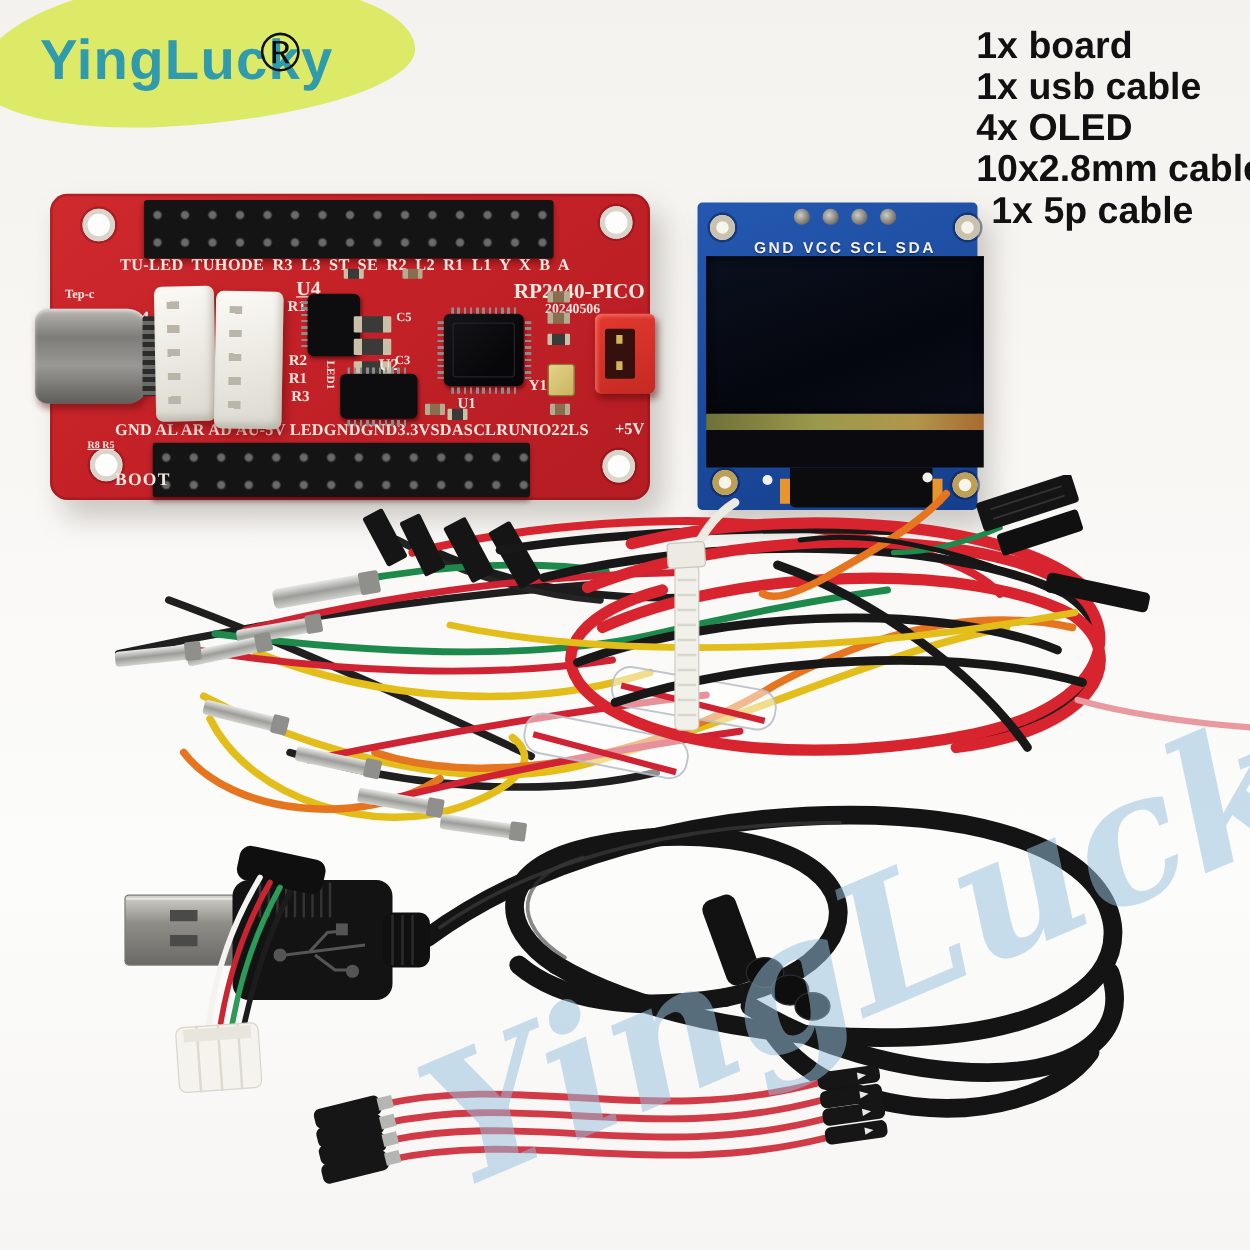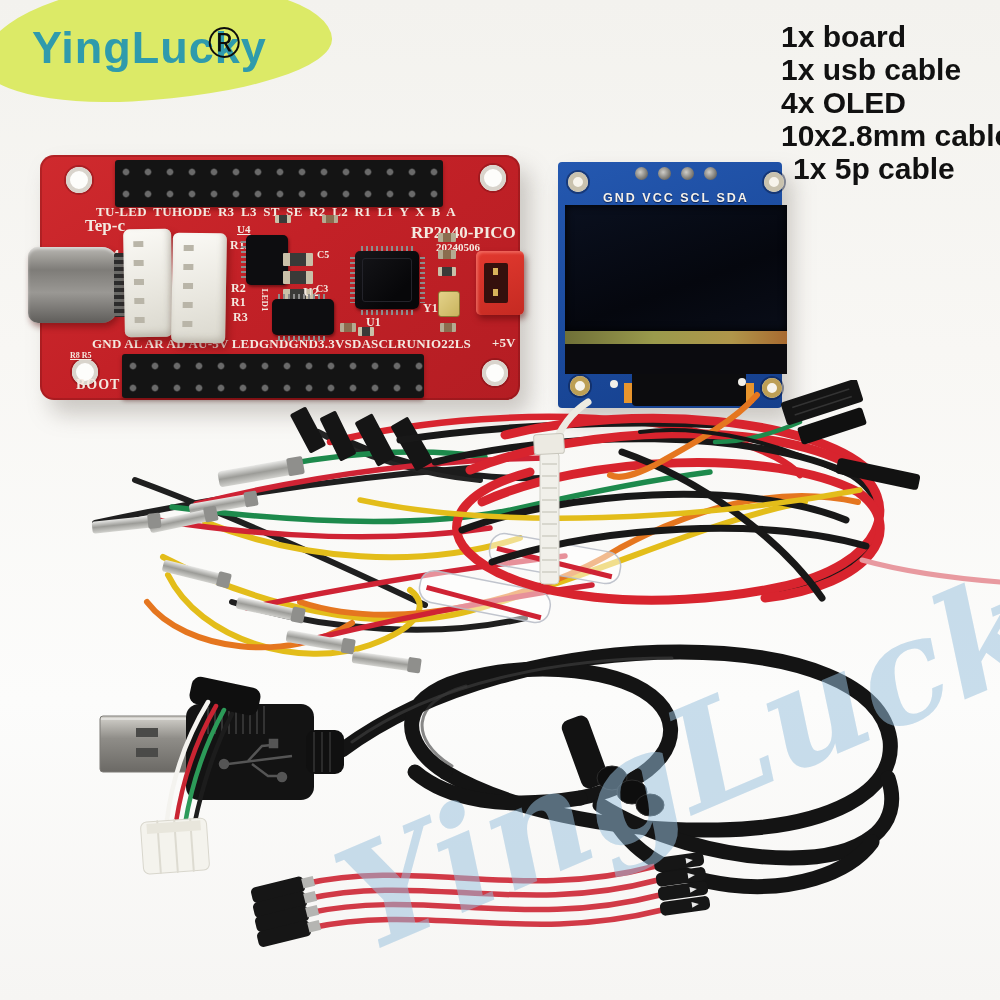--- a/index.html
+++ b/index.html
@@ -87,39 +87,39 @@
     <div class="hole" style="left:440px;top:10px;"></div>
     <div class="hole" style="left:32px;top:204px;"></div>
     <div class="hole" style="left:442px;top:205px;"></div>
 
     <div class="pinheader" style="left:75px;top:5px;width:328px;height:47px;"></div>
     <div class="pinheader" style="left:82px;top:199px;width:302px;height:44px;"></div>
 
     <div class="silk" style="left:56px;top:49px;font-size:13px;word-spacing:3px;letter-spacing:.3px;text-align:right;">TU-LED TUHODE R3 L3 ST SE R2 L2 R1 L1 Y X B A</div>
     <div class="silk" style="left:52px;top:181px;font-size:13px;letter-spacing:.2px;">GND AL AR AD AU-5V LEDGNDGND3.3VSDASCLRUNIO22LS</div>
 
-    <div class="silk" style="left:12px;top:61px;font-size:17px;margin-left:33px;">Tep-c</div>
+    <div class="silk" style="left:12px;top:75px;font-size:10px;">Tep-c</div>
     <div class="silk" style="left:60px;top:60px;font-size:16px;margin-top:32px;">R4</div>
     <div class="silk" style="left:20px;top:113px;font-size:12px;">R7</div>
     <div class="silk" style="left:30px;top:196px;font-size:8px;text-decoration:underline;">R8 R5</div>
-    <div class="silk" style="left:36px;top:222px;font-size:14px;letter-spacing:1px;">BOOT</div>
+    <div class="silk" style="left:52px;top:222px;font-size:14px;letter-spacing:1px;">BOOT</div>
     <div class="silk" style="left:371px;top:68px;font-size:17px;">RP2040-PICO</div>
     <div class="silk" style="left:396px;top:86px;font-size:11px;">20240506</div>
     <div class="silk" style="left:452px;top:160px;font-size:13px;margin-top:20px;">+5V</div>
 
     <div class="usbc"></div>
 
     <div class="jst-white" style="left:84px;top:74px;width:48px;height:108px;transform:rotate(-1deg);">
         <div class="slots"></div>
       </div>
     <div class="jst-white" style="left:132px;top:78px;width:54px;height:110px;transform:rotate(1deg);">
         <div class="slots"></div>
       </div>
 
-    <div class="silk" style="left:197px;top:68px;font-size:11px;text-decoration:underline;">U4</div>
+    <div class="silk" style="left:197px;top:68px;font-size:16px;text-decoration:underline;">U4</div>
     <div class="silk" style="left:190px;top:83px;font-size:12px;">R13</div>
     <div class="chip" style="left:206px;top:80px;width:42px;height:50px;"></div>
     <div class="pins-v" style="left:201px;top:86px;height:38px;"></div>
 
     <div class="pv" style="left:243px;top:98px;width:30px;height:13px;"></div>
     <div class="pv" style="left:243px;top:116px;width:30px;height:13px;"></div>
     <div class="pv" style="left:243px;top:134px;width:30px;height:13px;"></div>
     <div class="silk" style="left:277px;top:94px;font-size:10px;">C5</div>
     <div class="silk" style="left:276px;top:128px;font-size:10px;">C3</div>
 

